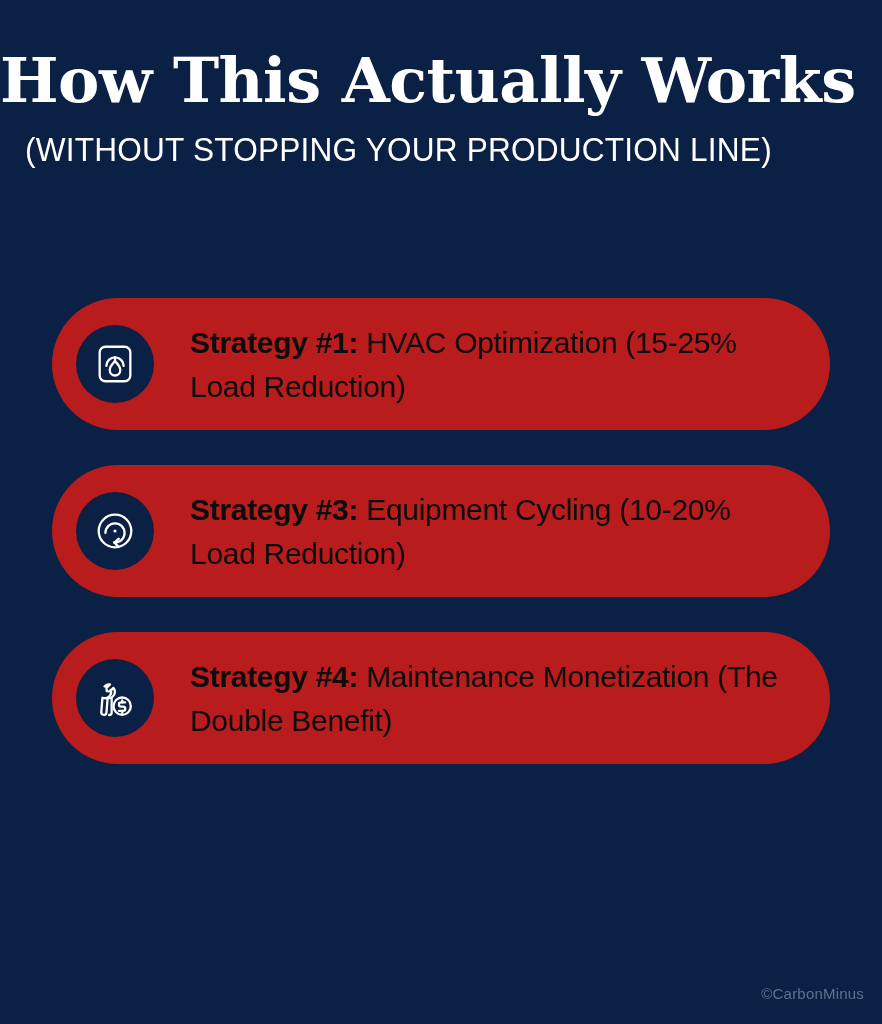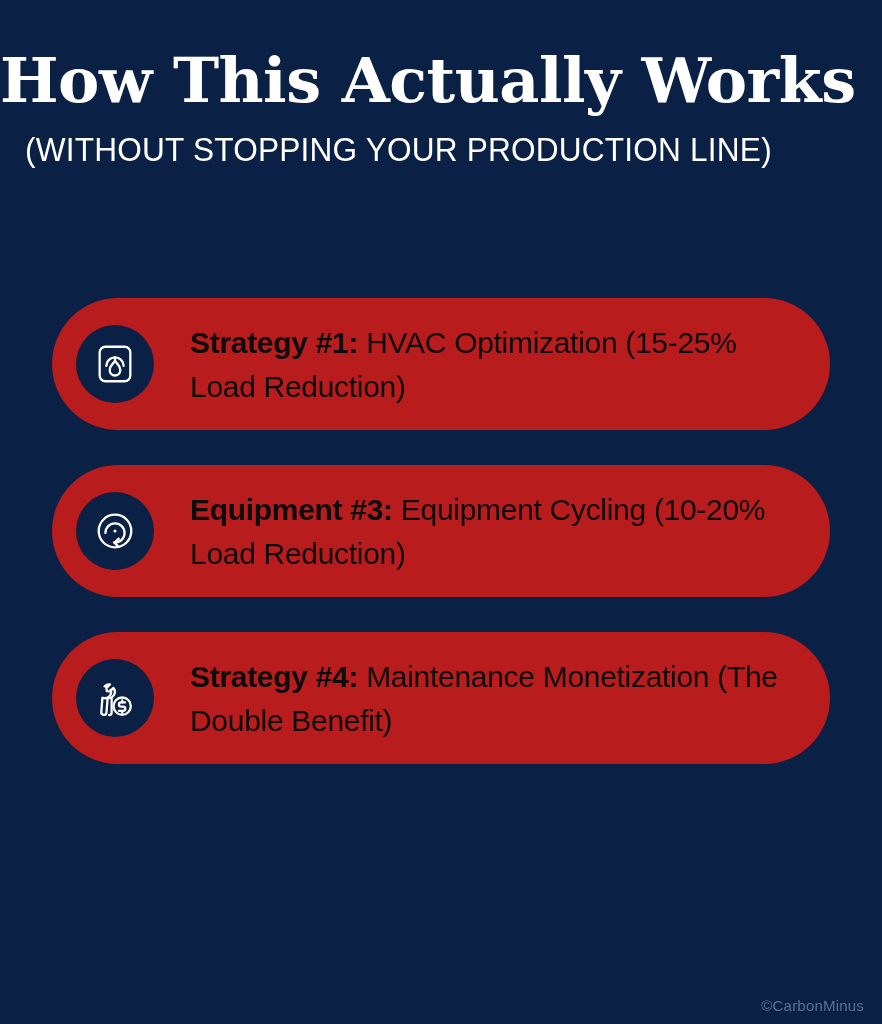--- a/index.html
+++ b/index.html
@@ -110,21 +110,21 @@
     font-weight: 700;
   }
   .pill-text .rest {
     font-weight: 400;
   }
 
   
   .footer {
     position: absolute;
     right: 18px;
-    bottom: 10px;
+    bottom: 22px;
     font-family: "Liberation Sans", sans-serif;
     font-size: 15px;
     color: #5b7390;
     letter-spacing: 0.2px;
   }
 </style>
 </head>
 <body>
 
 <div class="poster">
@@ -154,21 +154,21 @@
     <div class="pill">
       <div class="badge">
         <svg viewBox="0 0 48 48" fill="none" stroke="#ffffff" stroke-width="2.4" stroke-linecap="round" stroke-linejoin="round">
           <circle cx="24" cy="24" r="17"></circle>
           <path d="M14 26 a10 10 0 1 1 10 10 h-1"></path>
           <path d="M28 32 l-4.5 4.2 4.2 4.4"></path>
           <circle cx="24" cy="24" r="1.6" fill="#ffffff" stroke="none"></circle>
         </svg>
       </div>
       <div class="pill-text">
-        <span class="lead">Equipment #3:</span><span class="rest"> Equipment Cycling (10-20% Load Reduction)</span>
+        <span class="lead">Strategy #3:</span><span class="rest"> Equipment Cycling (10-20% Load Reduction)</span>
       </div>
     </div>
 
     <div class="pill">
       <div class="badge">
         <svg viewBox="0 0 48 48" fill="none" stroke="#ffffff" stroke-width="2.4" stroke-linecap="round" stroke-linejoin="round">
           <path d="M19.5 15.5 a6.5 6.5 0 0 1 -8.6 8.2 l-1.2 15.1 a2.7 2.7 0 0 0 5.4 .3 l1.2 -15.1 a6.5 6.5 0 0 0 6.1 -10.5 l-3.6 3.6 -3.4 -.3 -.3 -3.4 3.6 -3.6 a6.5 6.5 0 0 0 -5.6 2.1"></path>
           <path d="M20.5 24.5 v14.6 a2.7 2.7 0 0 1 -2.7 2.7"></path>
           <circle cx="31.5" cy="32.5" r="9"></circle>
           <path d="M34.5 28.6 h-4.2 a2.2 2.2 0 0 0 0 4.4 h2.2 a2.2 2.2 0 0 1 0 4.4 h-4.4"></path>

